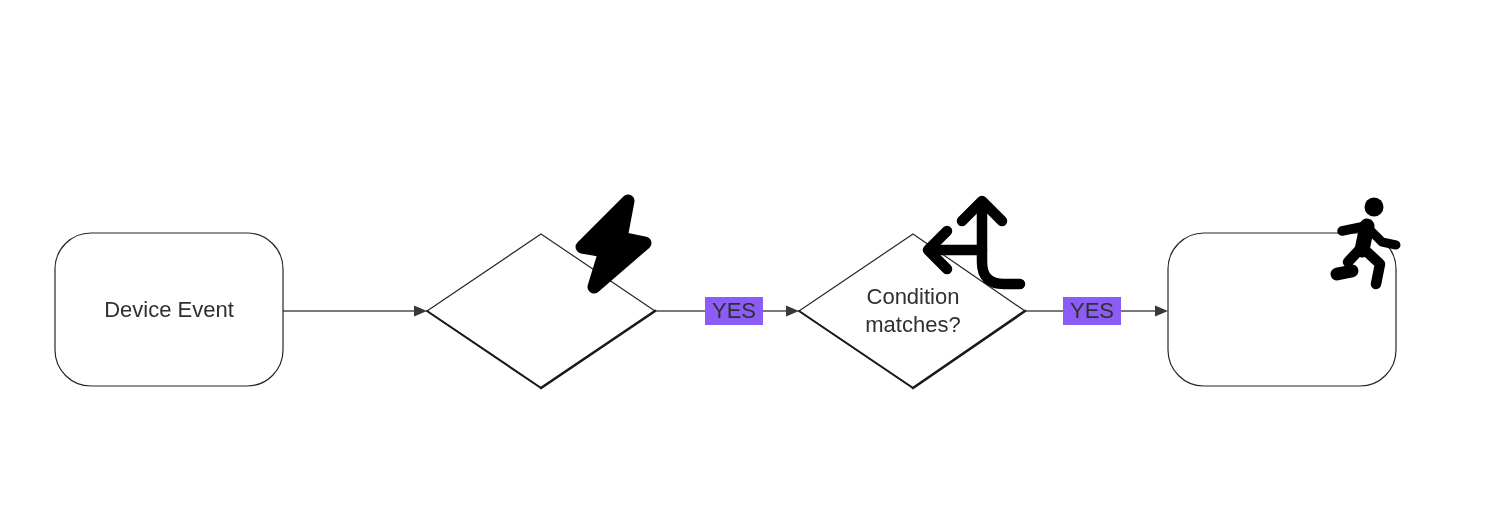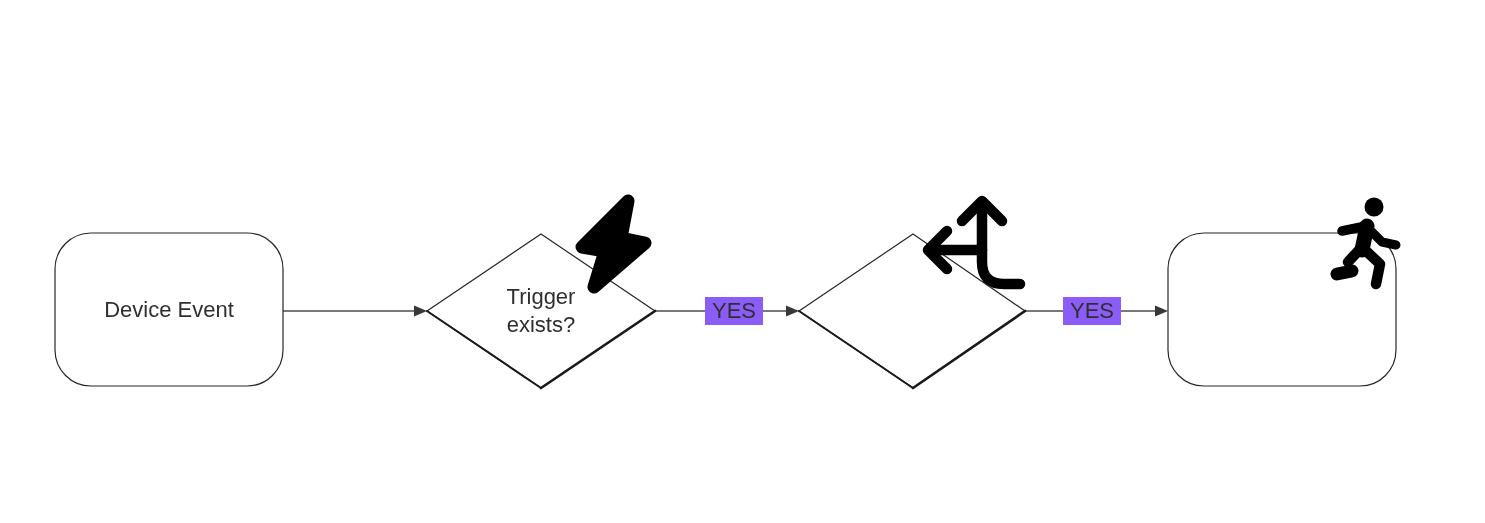--- a/index.html
+++ b/index.html
@@ -99,21 +99,21 @@
       <path class="istroke" stroke-width="9.5" d="M48 38 L24 43"></path>
       <path class="istroke" stroke-width="9" d="M50 40 L64 54 L78 57"></path>
       <path class="istroke" stroke-width="10.5" d="M46 61 L62 76 L58 96"></path>
       <path class="istroke" stroke-width="10.5" d="M43 60 L30 74"></path>
       <path class="istroke" stroke-width="13" d="M19 86 L34 83"></path>
     </g>
   </svg>
 
   <div class="node-label" style="left:169px;  top:282px; width:200px;">Device Event</div>
 
-  <div class="node-label" style="left:541px;  top:283px; width:130px;">Trigger exists?</div>
 
+  <div class="node-label" style="left:913px;  top:283px; width:130px;">Condition matches?</div>
 
 
   <div class="edge-label" style="left:734px;  top:283px;">YES</div>
 
   <div class="edge-label" style="left:1092px; top:283px;">YES</div>
 
 </div>
 
 </body></html>

